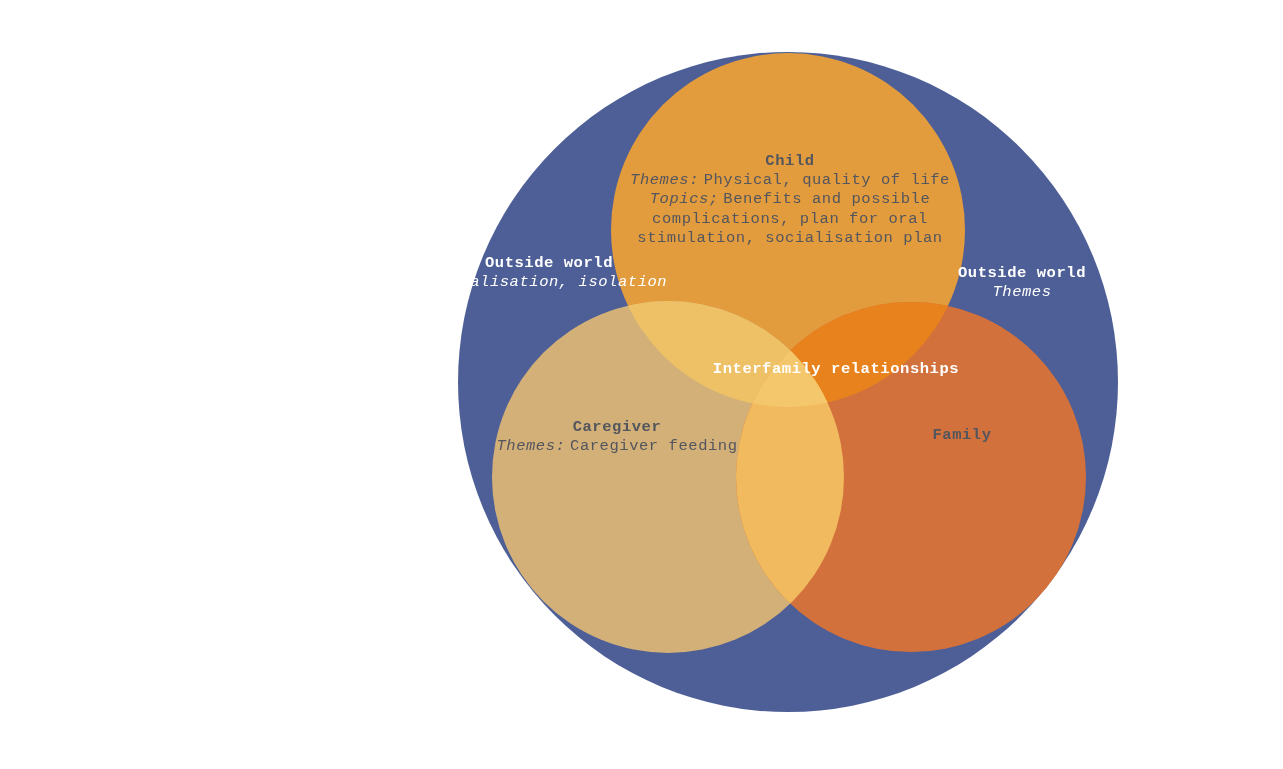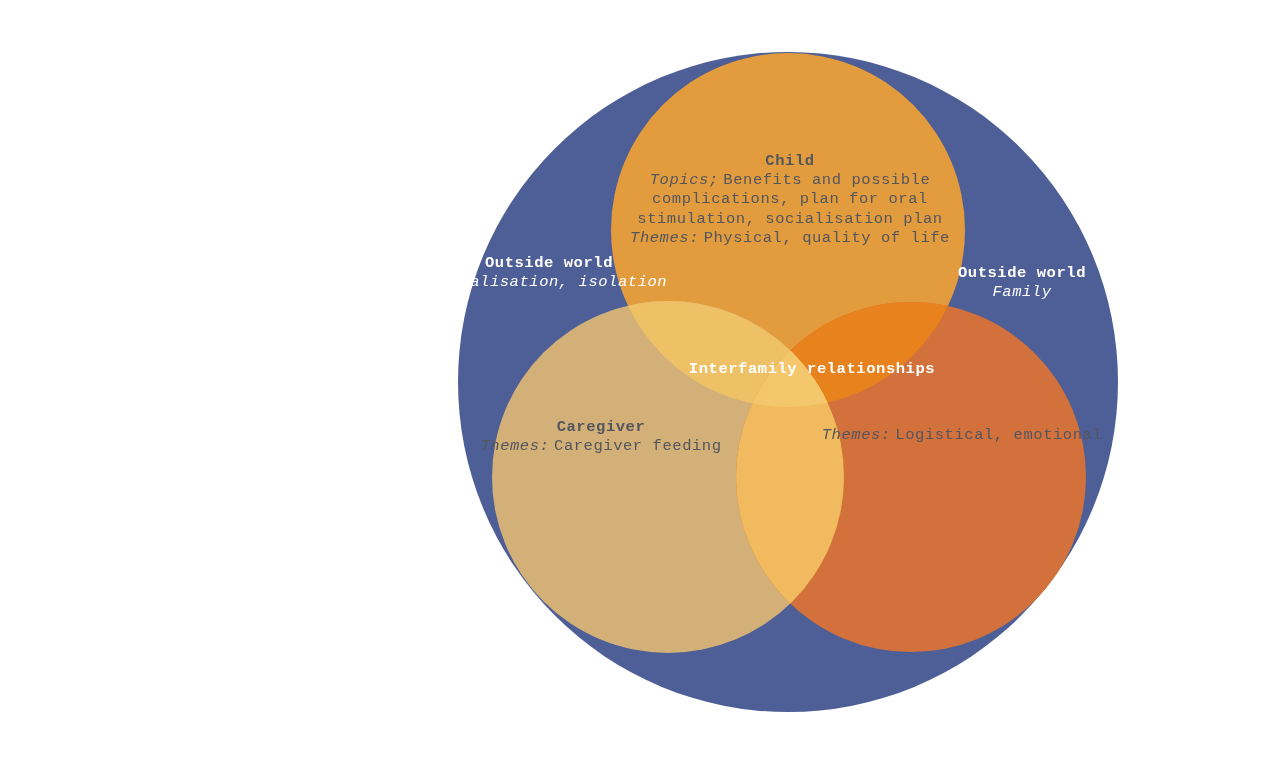--- a/index.html
+++ b/index.html
@@ -60,42 +60,42 @@
     <g clip-path="url(#clip-caregiver)">
       <circle cx="911" cy="477" r="175" fill="#f1ba5e"></circle>
       <g clip-path="url(#clip-child)">
         <circle cx="911" cy="477" r="175" fill="#f5c76c"></circle>
       </g>
     </g>
   </svg>
 
   <div class="label dark" style="left:790px; top:152px;">
     <div class="ttl">Child</div>
+    <div><em class="lead">Themes:</em><span class="pre">Physical, quality of life</span></div>
     <div><em class="lead">Topics;</em><span class="pre">Benefits and possible
 complications, plan for oral
 stimulation, socialisation plan</span></div>
-    <div><em class="lead">Themes:</em><span class="pre">Physical, quality of life</span></div>
   </div>
 
-  <div class="label dark" style="left:601px; top:418px;">
+  <div class="label dark" style="left:617px; top:418px;">
     <div class="ttl">Caregiver</div>
     <div><em class="lead">Themes:</em><span class="pre">Caregiver feeding</span></div>
   </div>
 
   <div class="label dark" style="left:962px; top:426px;">
-    <div><em class="lead">Themes:</em><span class="pre">Logistical, emotional</span></div>
+    <div class="ttl">Family</div>
   </div>
 
   <div class="label light" style="left:549px; top:254px;">
     <div class="ttl">Outside world</div>
     <div class="sub pre">Socialisation,
 isolation</div>
   </div>
 
   <div class="label light" style="left:1022px; top:264px;">
     <div class="ttl">Outside world</div>
-    <div class="sub pre">Family</div>
+    <div class="sub pre">Themes</div>
   </div>
 
-  <div class="label light ttl" style="left:812px; top:360px;">Interfamily relationships</div>
+  <div class="label light ttl" style="left:836px; top:360px;">Interfamily relationships</div>
 
 
 </div>
 
 </body></html>

